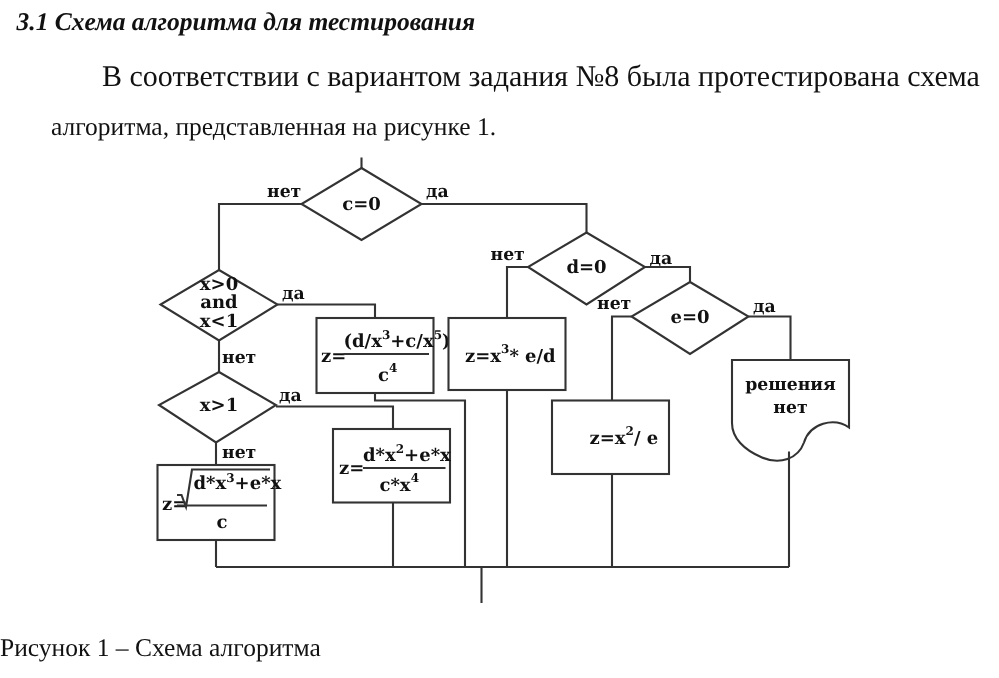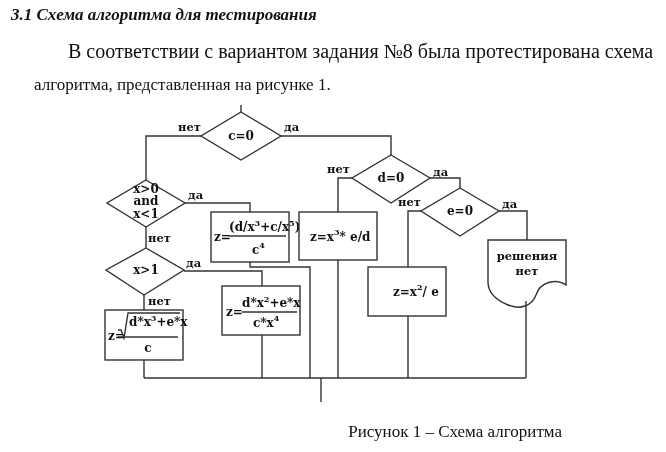--- a/index.html
+++ b/index.html
@@ -1,20 +1,20 @@
 <!DOCTYPE html>
 <html><head>
 <meta charset="utf-8">
 <style>
   html, body { margin:0; padding:0; background:#ffffff; }
   body { width:666px; height:452px; position:relative; overflow:hidden; font-family:"Liberation Serif", serif; color:#111; }
   .heading { position:absolute; left:11px; top:5px; font-size:17px; font-weight:bold; margin:0;font-style:italic; }
   .para1 { position:absolute; left:68px; top:40px; font-size:20px; }
   .para2 { position:absolute; left:21px; top:75px; font-size:17px;margin-left:13px; }
-  .caption { position:absolute; left:0; width:562px; top:422px; text-align:right; font-size:17px; }
+  .caption { position:absolute; left:0; width:562px; top:422px; text-align:left; font-size:17px; }
   svg.flow { position:absolute; left:0; top:0; }
   svg.flow line, svg.flow polyline, svg.flow polygon, svg.flow rect, svg.flow path { stroke:#333; stroke-width:1.4; fill:none; }
   svg.flow polygon, svg.flow rect, svg.flow path.doc { fill:#fff; }
   svg.flow text { font-family:"DejaVu Serif", serif; font-weight:bold; fill:#111; }
   .lbl { font-size:11.5px; }
   .cond { font-size:12px; }
   .f { font-size:12px; }
   .sup { font-size:8px; }
 </style>
 </head>

